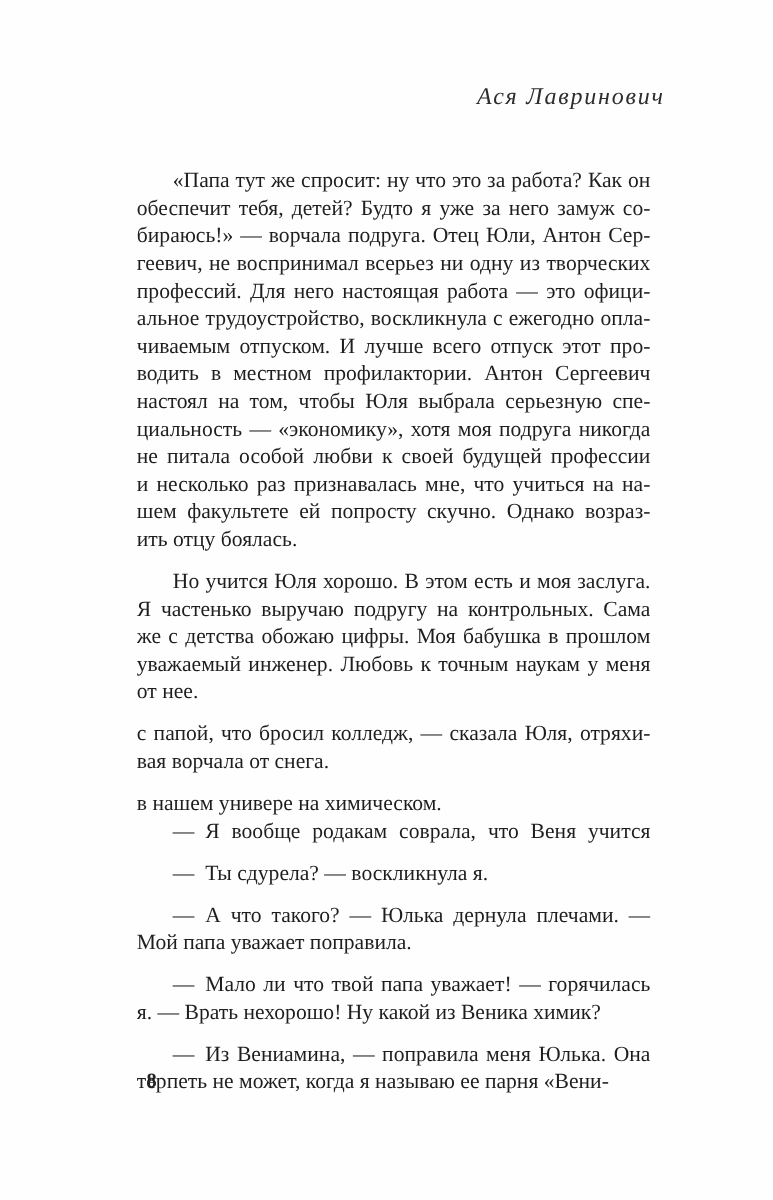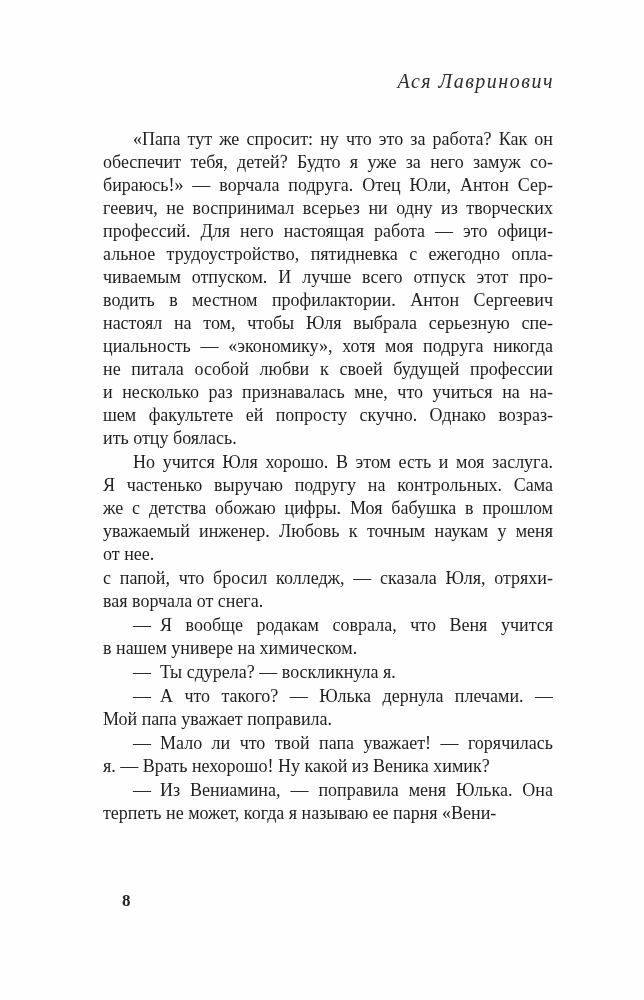--- a/index.html
+++ b/index.html
@@ -30,21 +30,21 @@
   }
   .body-text {
     position: absolute;
     left: 102px;
     top: 127px;
     width: 452px;
     font-size: 18px;
     line-height: 23px;
     color: #1e1e1e;
   }
-  .para { margin: 1px; }
+  .para { margin: 12px; }
   .line {
     height: 23px;
     overflow: hidden;
     text-align: justify;
     text-align-last: justify;
     white-space: nowrap;
   }
   .line.last {
     text-align-last: left;
   }
@@ -67,21 +67,21 @@
 
   <div class="running-header">Ася Лавринович</div>
 
   <div class="body-text">
       <div class="para">
         <div class="line first">«Папа тут же спросит: ну что это за работа? Как он</div>
         <div class="line">обеспечит тебя, детей? Будто я уже за него замуж со-</div>
         <div class="line">бираюсь!» — ворчала подруга. Отец Юли, Антон Сер-</div>
         <div class="line">геевич, не воспринимал всерьез ни одну из творческих</div>
         <div class="line">профессий. Для него настоящая работа — это офици-</div>
-        <div class="line">альное трудоустройство, пятидневка с ежегодно опла-</div>
+        <div class="line">альное трудоустройство, воскликнула с ежегодно опла-</div>
         <div class="line">чиваемым отпуском. И лучше всего отпуск этот про-</div>
         <div class="line">водить в местном профилактории. Антон Сергеевич</div>
         <div class="line">настоял на том, чтобы Юля выбрала серьезную спе-</div>
         <div class="line">циальность — «экономику», хотя моя подруга никогда</div>
         <div class="line">не питала особой любви к своей будущей профессии</div>
         <div class="line">и несколько раз признавалась мне, что учиться на на-</div>
         <div class="line">шем факультете ей попросту скучно. Однако возраз-</div>
         <div class="line last">ить отцу боялась.</div>
       </div>
       <div class="para">
@@ -89,22 +89,22 @@
         <div class="line">Я частенько выручаю подругу на контрольных. Сама</div>
         <div class="line">же с детства обожаю цифры. Моя бабушка в прошлом</div>
         <div class="line">уважаемый инженер. Любовь к точным наукам у меня</div>
         <div class="line last">от нее.</div>
       </div>
       <div class="para">
         <div class="line">с папой, что бросил колледж, — сказала Юля, отряхи-</div>
         <div class="line last">вая ворчала от снега.</div>
       </div>
       <div class="para">
+        <div class="line last">в нашем универе на химическом.</div>
         <div class="line first">— Я вообще родакам соврала, что Веня учится</div>
-        <div class="line last">в нашем универе на химическом.</div>
       </div>
       <div class="para">
         <div class="line first last">— Ты сдурела? — воскликнула я.</div>
       </div>
       <div class="para">
         <div class="line first">— А что такого? — Юлька дернула плечами. —</div>
         <div class="line last">Мой папа уважает поправила.</div>
       </div>
       <div class="para">
         <div class="line first">— Мало ли что твой папа уважает! — горячилась</div>

